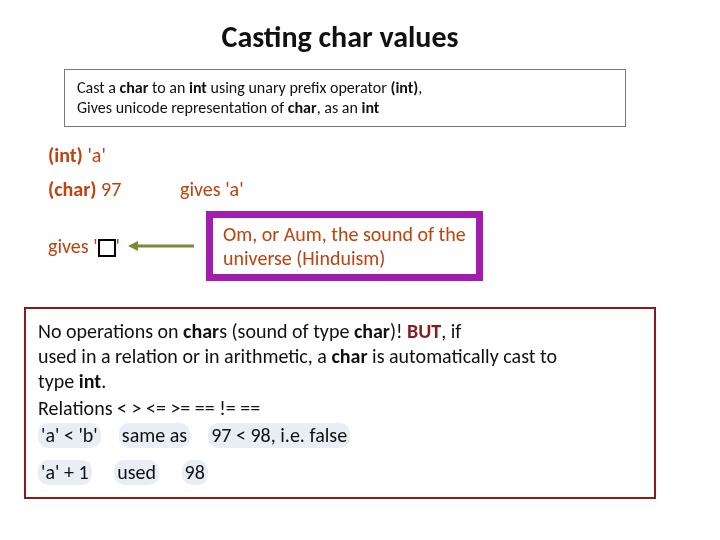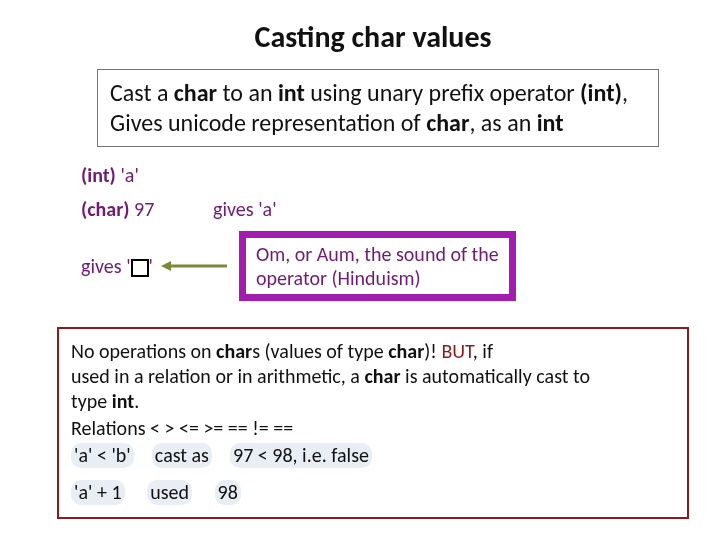--- a/index.html
+++ b/index.html
@@ -1,29 +1,29 @@
 <!DOCTYPE html>
 <html><head>
 <meta charset="utf-8">
 <style>
   * { box-sizing: border-box; margin: 0; padding: 0; }
   html, body { width: 720px; height: 540px; font-family: Calibri, Arial, sans-serif; background: #fff; overflow: hidden; }
-  .slide { width: 680px; height: 540px; position: relative; padding: 18px 24px 20px 24px; margin-left: 33px; }
+  .slide { width: 680px; height: 540px; position: relative; padding: 18px 24px 20px 24px; }
   .title { font-size: 30px; font-weight: bold; text-align: center; color: #111; margin-bottom: 14px; }
-  .intro-box { background: #fff; border: 1px solid #777; padding: 8px 12px; margin: 0 30px 14px 40px; font-size: 24px; color: #111; line-height: 1.25; }
+  .intro-box { background: #fff; border: 1px solid #777; padding: 8px 12px; margin: 0 30px 14px 40px; font-size: 16px; color: #111; line-height: 1.25; }
   .intro-box b { font-weight: bold; }
-  .examples { padding: 2px 0 10px 24px; font-size: 20px; color: #701a75; }
+  .examples { padding: 2px 0 10px 24px; font-size: 20px; color: #c2410c; }
   .ex-row { display: flex; align-items: center; margin-bottom: 10px; }
   .ex-left { width: 132px; }
   .ex-mid { width: 95px; }
   .om-glyph { display: inline-block; width: 18px; height: 18px; border: 2px solid #000; vertical-align: middle; }
   .arrow-svg { margin: 0 8px; }
   .om-note { background: #fff; border: 7px solid #a21caf; padding: 4px 10px; font-size: 20px; line-height: 1.2; max-width: 310px; }
   .rules-box { background: #fff; border: 2px solid #8b1a1a; padding: 10px 12px 12px 12px; font-size: 20px; color: #111; line-height: 1.25; margin-top: 6px; }
-  .rules-box .but { color: #8b1a1a; font-weight: normal; }
+  .rules-box .but { color: #8b1a1a; font-weight: bold; }
   .rules-box .hl { background: #e8eef4; display: inline-block; padding: 0 3px; border-radius: 10px; }
   .relline { margin-top: 2px; }
   .row-indent { margin-top: 2px; }
   .gap-line { height: 10px; }
 </style>
 </head>
 <body>
 
 <div class="slide">
 
@@ -45,32 +45,32 @@
     <div class="ex-row" style="margin-top:6px;">
       <span>
         <span>gives  '</span><span class="om-glyph"></span><span>'</span>
       </span>
       <svg class="arrow-svg" width="70" height="14">
         <line x1="66" y1="7" x2="4" y2="7" stroke="#7a8a3a" stroke-width="3"></line>
         <polygon points="0,7 10,2 10,12" fill="#7a8a3a"></polygon>
       </svg>
       <div class="om-note">
         <span>Om, or Aum, the sound of the</span><br>
-        <span>operator (Hinduism)</span>
+        <span>universe (Hinduism)</span>
       </div>
     </div>
   </div>
 
   <div class="rules-box">
-    <span>No operations on </span><b>char</b><span>s (values of type </span><b>char</b><span>)!  </span><span class="but">BUT</span><span>, if</span><br>
+    <span>No operations on </span><b>char</b><span>s (sound of type </span><b>char</b><span>)!  </span><span class="but">BUT</span><span>, if</span><br>
     <span>used in a relation or in arithmetic, a </span><b>char</b><span> is automatically cast to</span><br>
     <span>type </span><b>int</b><span>.</span>
     <div class="relline">Relations  &lt;    &gt;    &lt;=  &gt;=    ==   !=    ==</div>
     <div class="row-indent">
-      <span class="hl">'a' &lt; 'b'</span>&nbsp;&nbsp;&nbsp;&nbsp;<span class="hl">cast as</span>&nbsp;&nbsp;&nbsp;&nbsp;<span class="hl">97 &lt; 98, i.e. false</span>
+      <span class="hl">'a' &lt; 'b'</span>&nbsp;&nbsp;&nbsp;&nbsp;<span class="hl">same as</span>&nbsp;&nbsp;&nbsp;&nbsp;<span class="hl">97 &lt; 98, i.e. false</span>
     </div>
     <div class="gap-line"></div>
     <div class="row-indent">
       <span class="hl">'a' + 1</span>&nbsp;&nbsp;&nbsp;&nbsp;&nbsp;<span class="hl">used</span>&nbsp;&nbsp;&nbsp;&nbsp;&nbsp;<span class="hl">98</span>
     </div>
   </div>
 
 </div>
 
 </body></html>

